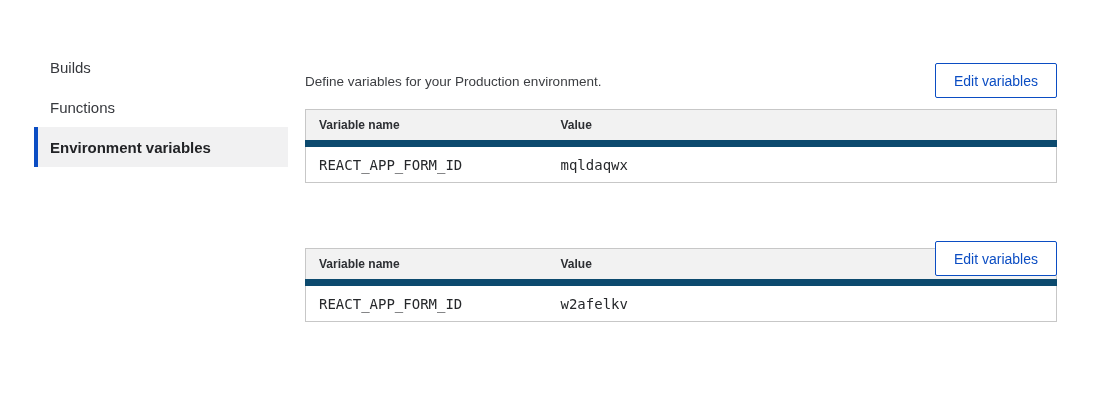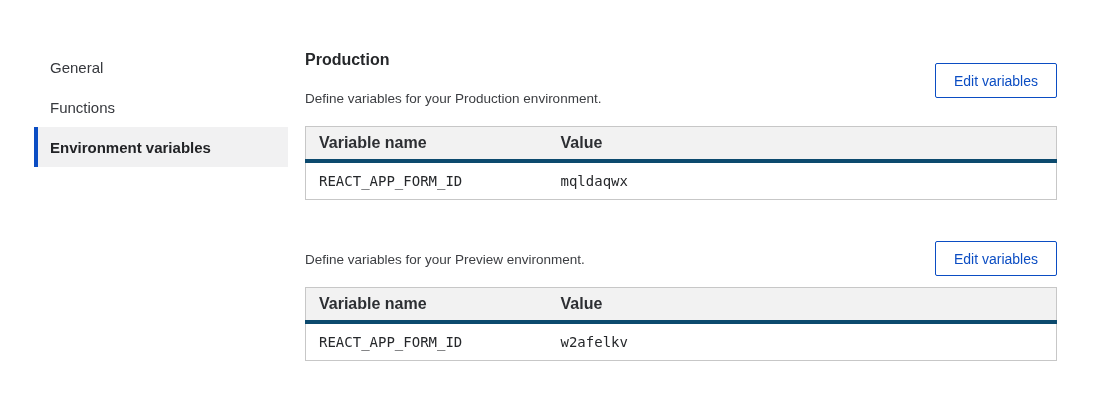--- a/index.html
+++ b/index.html
@@ -54,58 +54,57 @@
     margin-top: 19px;
     width: 752px;
     border-collapse: collapse;
     border: 1px solid #c7c7c7;
   }
   table.vars-table th {
     background: #f2f2f2;
     height: 34px;
     text-align: left;
     padding-left: 13px;
-    font-size: 16px;
+    font-size: 12px;
     font-weight: bold;
     color: #2d2f33;
-    border-bottom: 4px solid #0c4a6e;
+    border-bottom: 7px solid #0c4a6e;
   }
   table.vars-table td {
     height: 39px;
     text-align: left;
     padding-left: 13px;
     font-family: "DejaVu Sans Mono", "Liberation Mono", monospace;
     font-size: 14px;
     color: #26282b;
     background: #fff;
     margin-top: 30px;
   }
   table.vars-table col.col-name { width: 242px; }
 </style>
 </head>
 <body>
 
 <div class="page">
 
   <nav class="sidebar">
     <div class="nav-item">
-      <span>General</span>
+      <span>Builds</span>
     </div>
     <div class="nav-item">
       <span>Functions</span>
     </div>
     <div class="nav-item selected">
       <span>Environment variables</span>
     </div>
   </nav>
 
   <main class="main">
 
     <section class="section production">
-      <h2 class="section-title">Production</h2>
       <p class="section-desc">Define variables for your Production environment.</p>
       <button class="edit-btn">Edit variables</button>
       <table class="vars-table">
         <colgroup>
             <col class="col-name">
             <col class="col-value">
           </colgroup>
         <thead>
           <tr>
             <th>Variable name</th>
@@ -115,21 +114,20 @@
         <tbody>
           <tr>
             <td>REACT_APP_FORM_ID</td>
             <td>mqldaqwx</td>
           </tr>
         </tbody>
       </table>
     </section>
 
     <section class="section preview">
-      <p class="section-desc">Define variables for your Preview environment.</p>
       <button class="edit-btn">Edit variables</button>
       <table class="vars-table">
         <colgroup>
             <col class="col-name">
             <col class="col-value">
           </colgroup>
         <thead>
           <tr>
             <th>Variable name</th>
             <th>Value</th>

